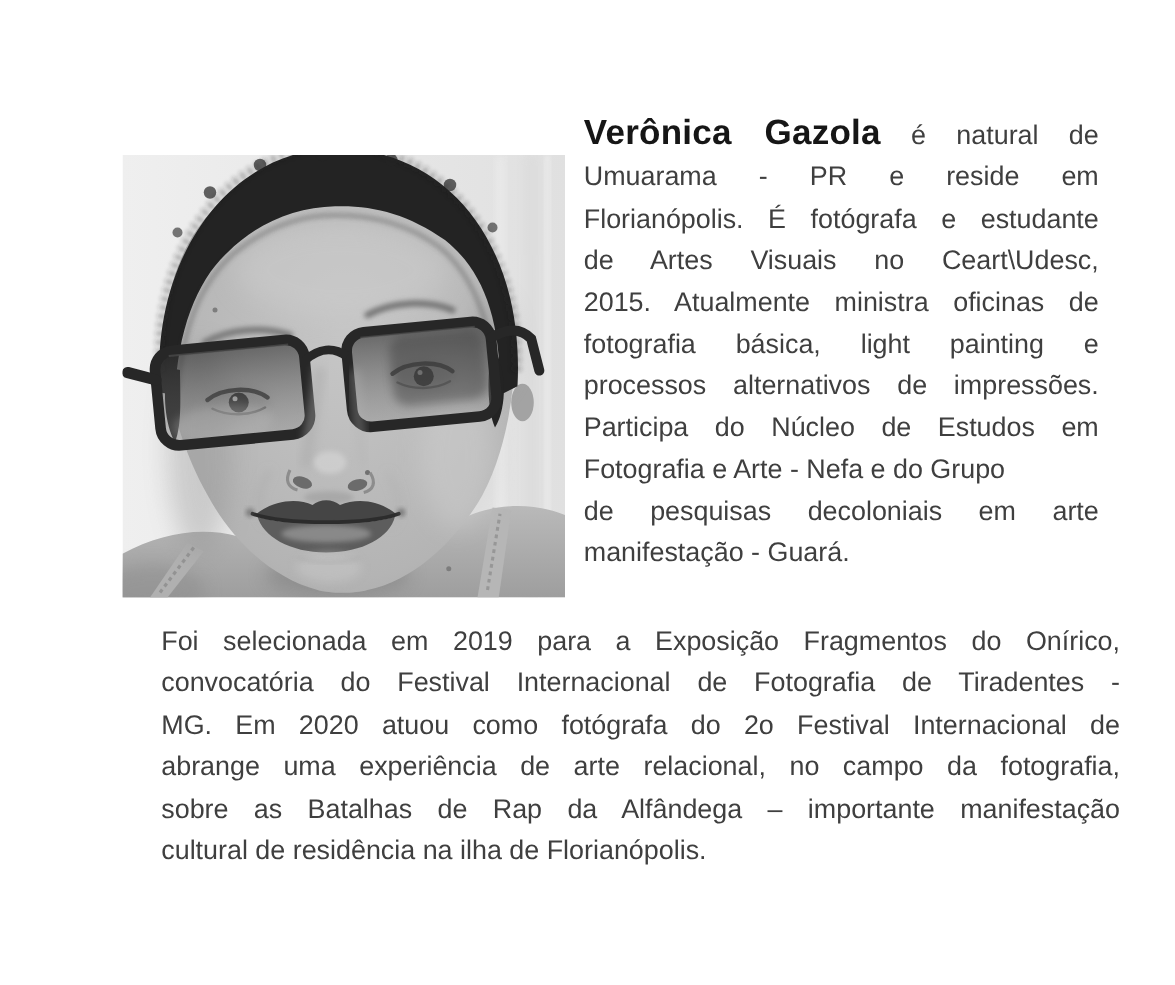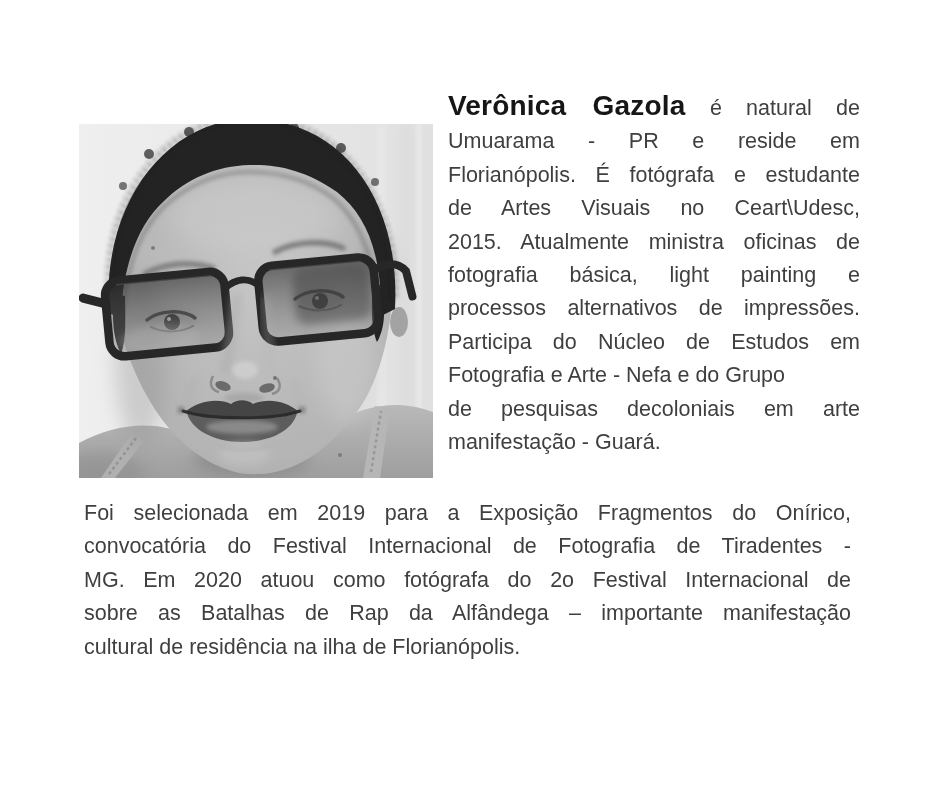--- a/index.html
+++ b/index.html
@@ -1,29 +1,29 @@
 <!DOCTYPE html>
 <html><head>
 <meta charset="utf-8">
 <style>
   html,body{margin:0;padding:0;}
   body{
     width:940px;height:788px;background:#ffffff;position:relative;overflow:hidden;
     font-family:"Liberation Sans", sans-serif;
   }
-  .page{position:absolute;inset:0;}
+  .page{position:absolute;inset:0;margin-left:19px;}
   .photo{
     position:absolute;left:79px;top:124px;width:354px;height:354px;margin:0;
   }
   .photo svg{display:block;width:100%;height:100%;}
   .intro{
     position:absolute;left:448px;top:89px;width:412px;
   }
   .para{
-    position:absolute;left:84px;top:497px;width:767px;
+    position:absolute;left:110px;top:497px;width:767px;
   }
   .line{
     font-size:21.5px;line-height:33.4px;color:#3f3f3f;font-weight:300;
     text-align:justify;text-align-last:justify;
   }
   .line.nj{text-align-last:left;}
   .person-name{
     font-size:28px;font-weight:700;color:#161616;letter-spacing:0.2px;
   }
 </style>
@@ -191,17 +191,18 @@
     <div class="line j">Participa do Núcleo de Estudos em</div>
     <div class="line nj">Fotografia e Arte - Nefa e do Grupo</div>
     <div class="line j">de pesquisas decoloniais em arte</div>
     <div class="line nj">manifestação - Guará.</div>
   </div>
 
   <div class="para">
     <div class="line j">Foi selecionada em 2019 para a Exposição Fragmentos do Onírico,</div>
     <div class="line j">convocatória do Festival Internacional de Fotografia de Tiradentes -</div>
     <div class="line j">MG. Em 2020 atuou como fotógrafa do 2o Festival Internacional de</div>
+    <div class="line j">abrange uma experiência de arte relacional, no campo da fotografia,</div>
     <div class="line j">sobre as Batalhas de Rap da Alfândega – importante manifestação</div>
     <div class="line nj">cultural de residência na ilha de Florianópolis.</div>
   </div>
 
 </div>
 
 </body></html>

